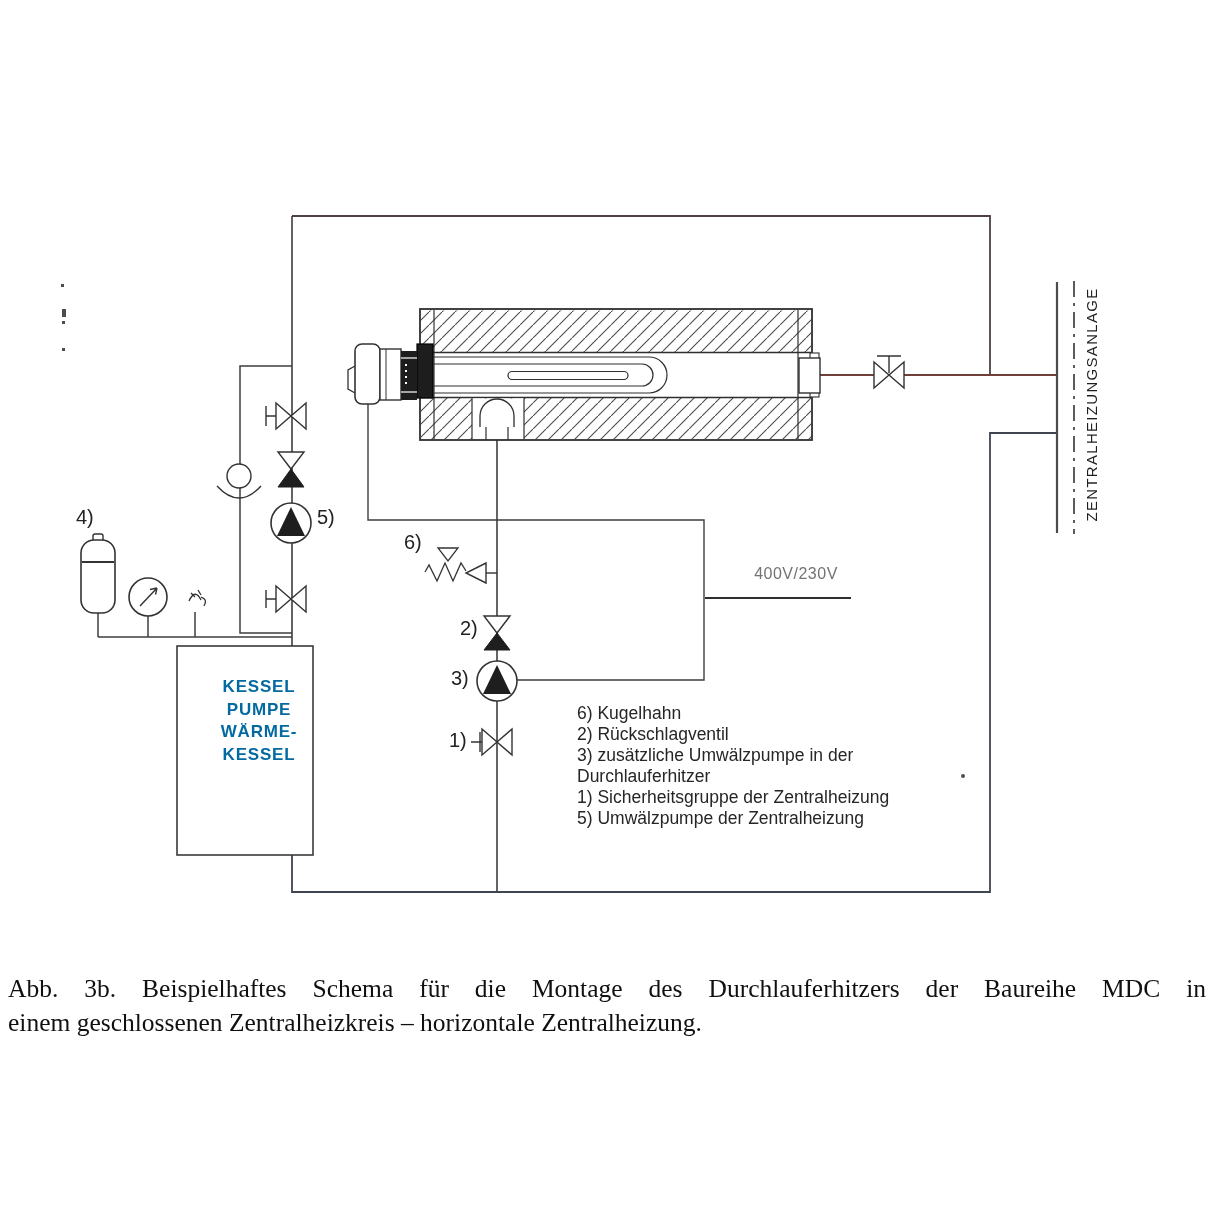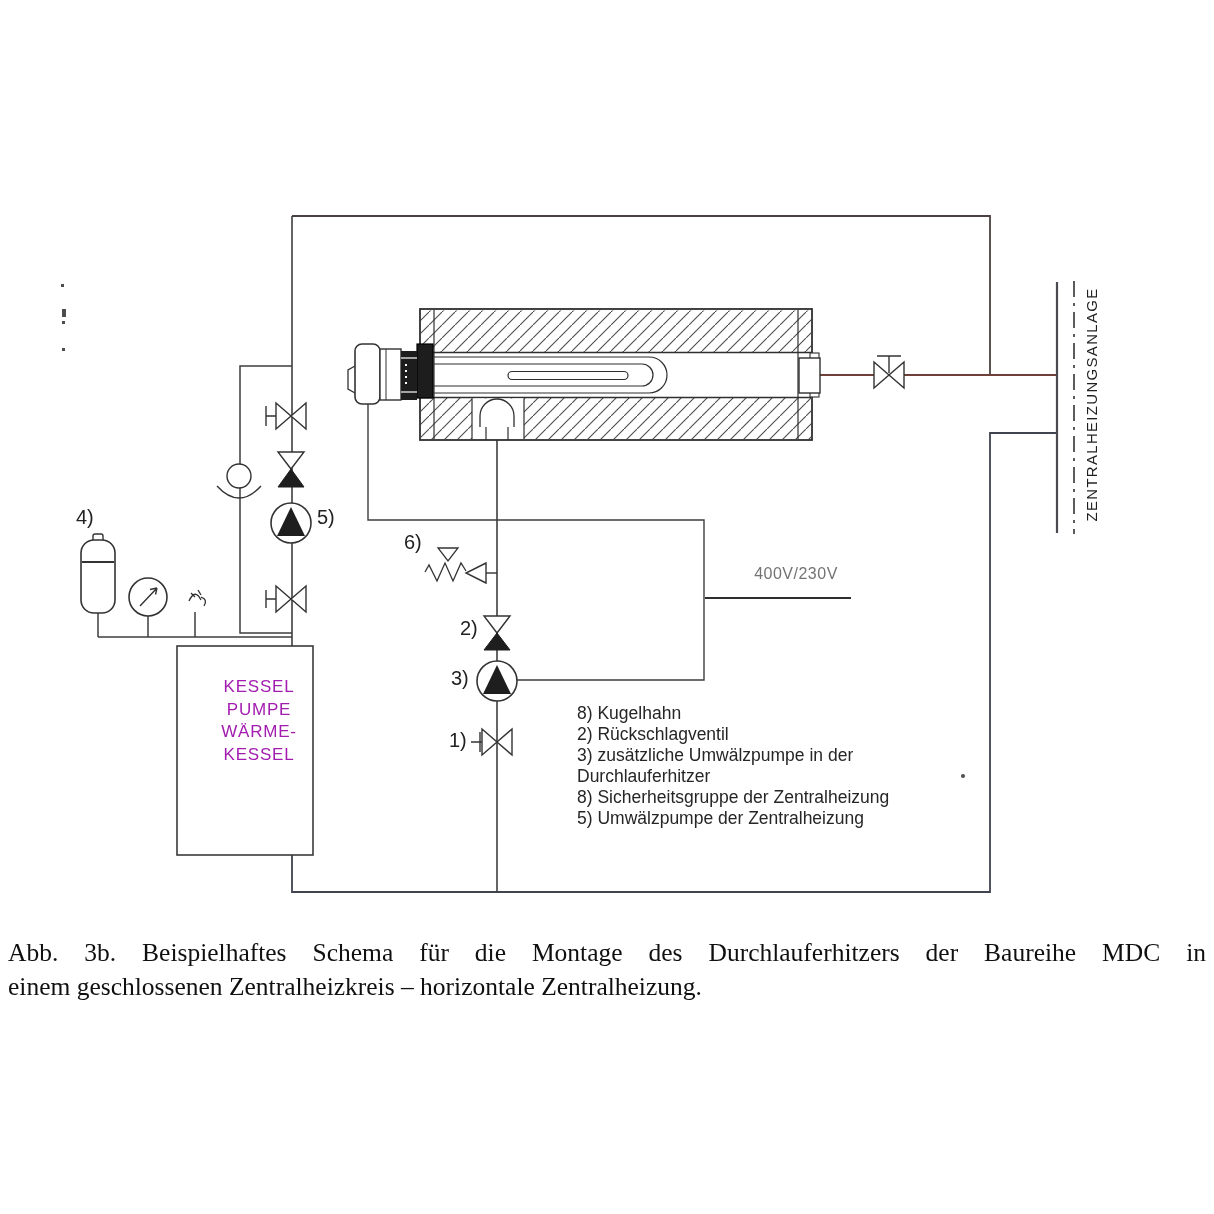--- a/index.html
+++ b/index.html
@@ -4,29 +4,29 @@
 <style>
   html,body{margin:0;padding:0;}
   body{width:1214px;height:1214px;background:#ffffff;position:relative;
        font-family:"Liberation Sans",sans-serif;overflow:hidden;}
   #stage{position:absolute;left:0;top:0;width:1214px;height:1214px;}
   svg{position:absolute;left:0;top:0;}
   .lbl{position:absolute;font-size:20px;color:#222;font-family:"Liberation Sans",sans-serif;}
   #power-label{position:absolute;left:740px;top:565px;width:112px;text-align:center;
       font-size:16px;color:#737373;letter-spacing:0.5px;}
   #kessel-text{position:absolute;left:177px;top:676px;width:164px;text-align:center;
-      font-size:17px;line-height:22.6px;letter-spacing:0.8px;color:#a21caf;}
+      font-size:17px;line-height:22.6px;letter-spacing:0.8px;color:#0369a1;font-weight:bold;}
   #central-label{position:absolute;left:941px;top:396px;width:300px;text-align:center;
       font-size:15px;letter-spacing:1.3px;color:#1e1e1e;
       transform:rotate(-90deg);transform-origin:50% 50%;white-space:nowrap;}
   #legend{position:absolute;left:577px;top:703px;width:392px;
       font-size:17.5px;line-height:20.9px;color:#262626;}
   #caption{position:absolute;left:8px;top:936px;width:1198px;
       font-family:"Liberation Serif",serif;font-size:25.5px;line-height:34px;color:#101010;}
-  #caption .l1{text-align:justify;text-align-last:justify;}
+  #caption .l1{text-align:justify;text-align-last:justify;margin-top:36px;}
   #caption .l2{text-align:left;}
 </style>
 </head>
 <body>
 
 <div id="stage">
 
 <svg width="1214" height="1214" viewBox="0 0 1214 1214">
   <defs>
     <pattern id="hatch" patternUnits="userSpaceOnUse" width="13" height="13">
@@ -194,25 +194,25 @@
 <div id="kessel-text">
   <div>KESSEL</div>
   <div>PUMPE</div>
   <div>WÄRME-</div>
   <div>KESSEL</div>
 </div>
 
 <div id="central-label">ZENTRALHEIZUNGSANLAGE</div>
 
 <div id="legend">
-      <div>8) Kugelhahn</div>
+      <div>6) Kugelhahn</div>
       <div>2) Rückschlagventil</div>
       <div>3) zusätzliche Umwälzpumpe in der</div>
       <div>Durchlauferhitzer</div>
-      <div>8) Sicherheitsgruppe der Zentralheizung</div>
+      <div>1) Sicherheitsgruppe der Zentralheizung</div>
       <div>5) Umwälzpumpe der Zentralheizung</div>
     </div>
 
 <div id="caption">
   <div class="l1">Abb. 3b. Beispielhaftes Schema für die Montage des Durchlauferhitzers der Baureihe MDC in</div>
   <div class="l2">einem geschlossenen Zentralheizkreis – horizontale Zentralheizung.</div>
 </div>
 
 </div>
 

